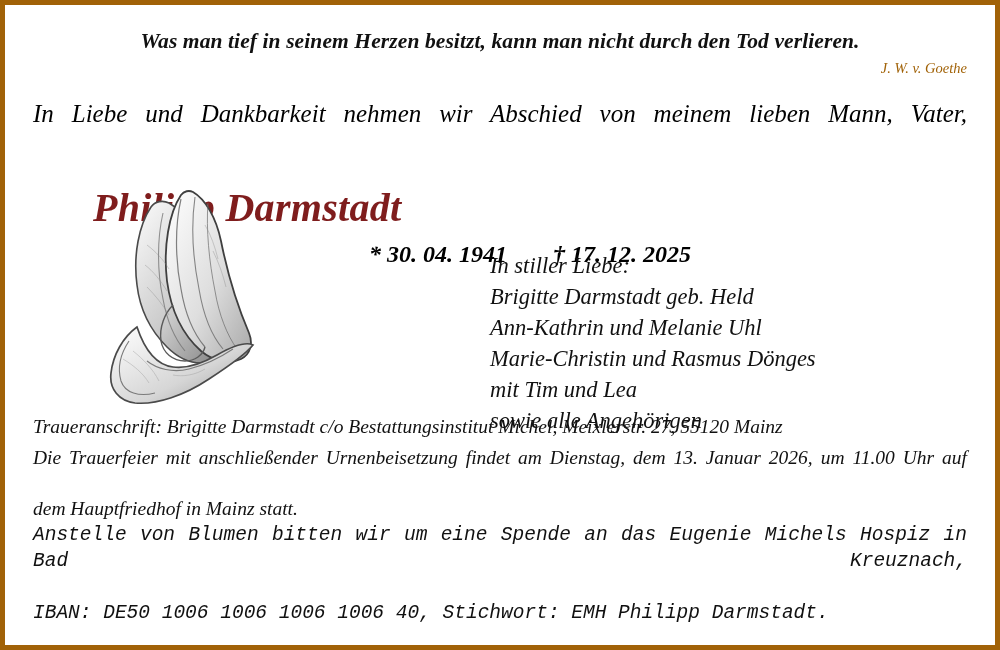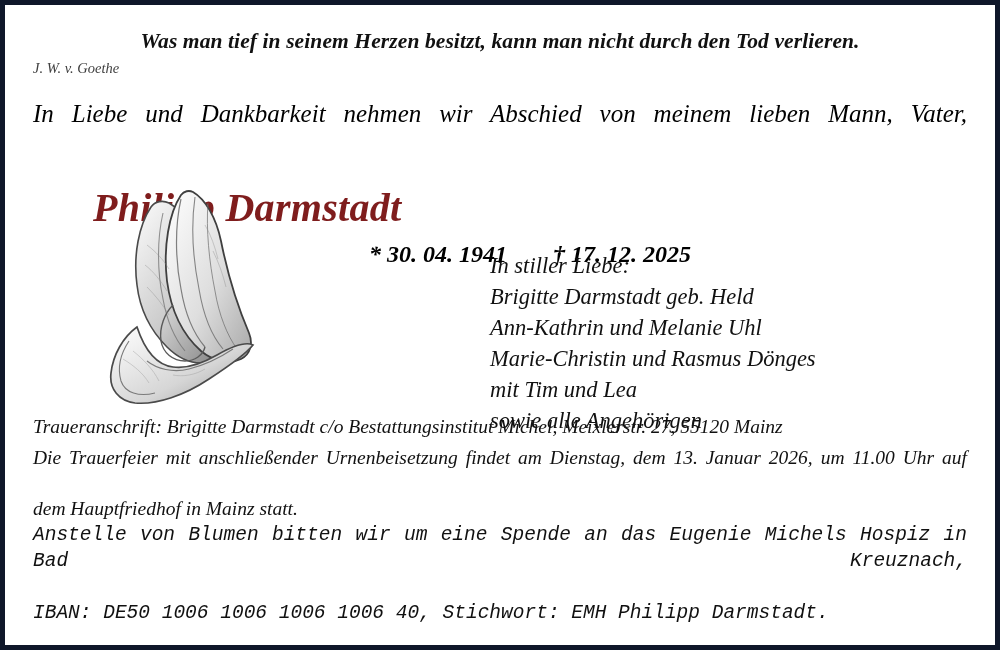--- a/index.html
+++ b/index.html
@@ -13,21 +13,21 @@
     overflow: hidden;
     font-family: "Liberation Serif", serif;
   }
 
   .obituary {
     position: relative;
     width: 1000px;
     height: 650px;
     box-sizing: border-box;
     background: #ffffff;
-    border: 5px solid #0f172a;
+    border: 5px solid #a16207;
     padding: 0;
   }
 
   .inner {
     position: relative;
     width: 100%;
     height: 100%;
     box-sizing: border-box;
     padding: 18px 28px 10px 28px;
   }
@@ -36,24 +36,24 @@
     text-align: center;
     font-style: italic;
     font-weight: bold;
     font-size: 21.5px;
     color: #111;
     letter-spacing: 0.1px;
     margin: 6px 0 0 0;
   }
 
   .quote-author {
-    text-align: left;
+    text-align: right;
     font-style: italic;
     font-size: 14.5px;
-    color: #404040;
+    color: #a16207;
     margin: 6px 0 0 0;
   }
 
   .intro {
     margin: 21px 0 0 0;
     font-style: italic;
     font-size: 25px;
     line-height: 1.28;
     color: #000000;
     text-align: justify;

